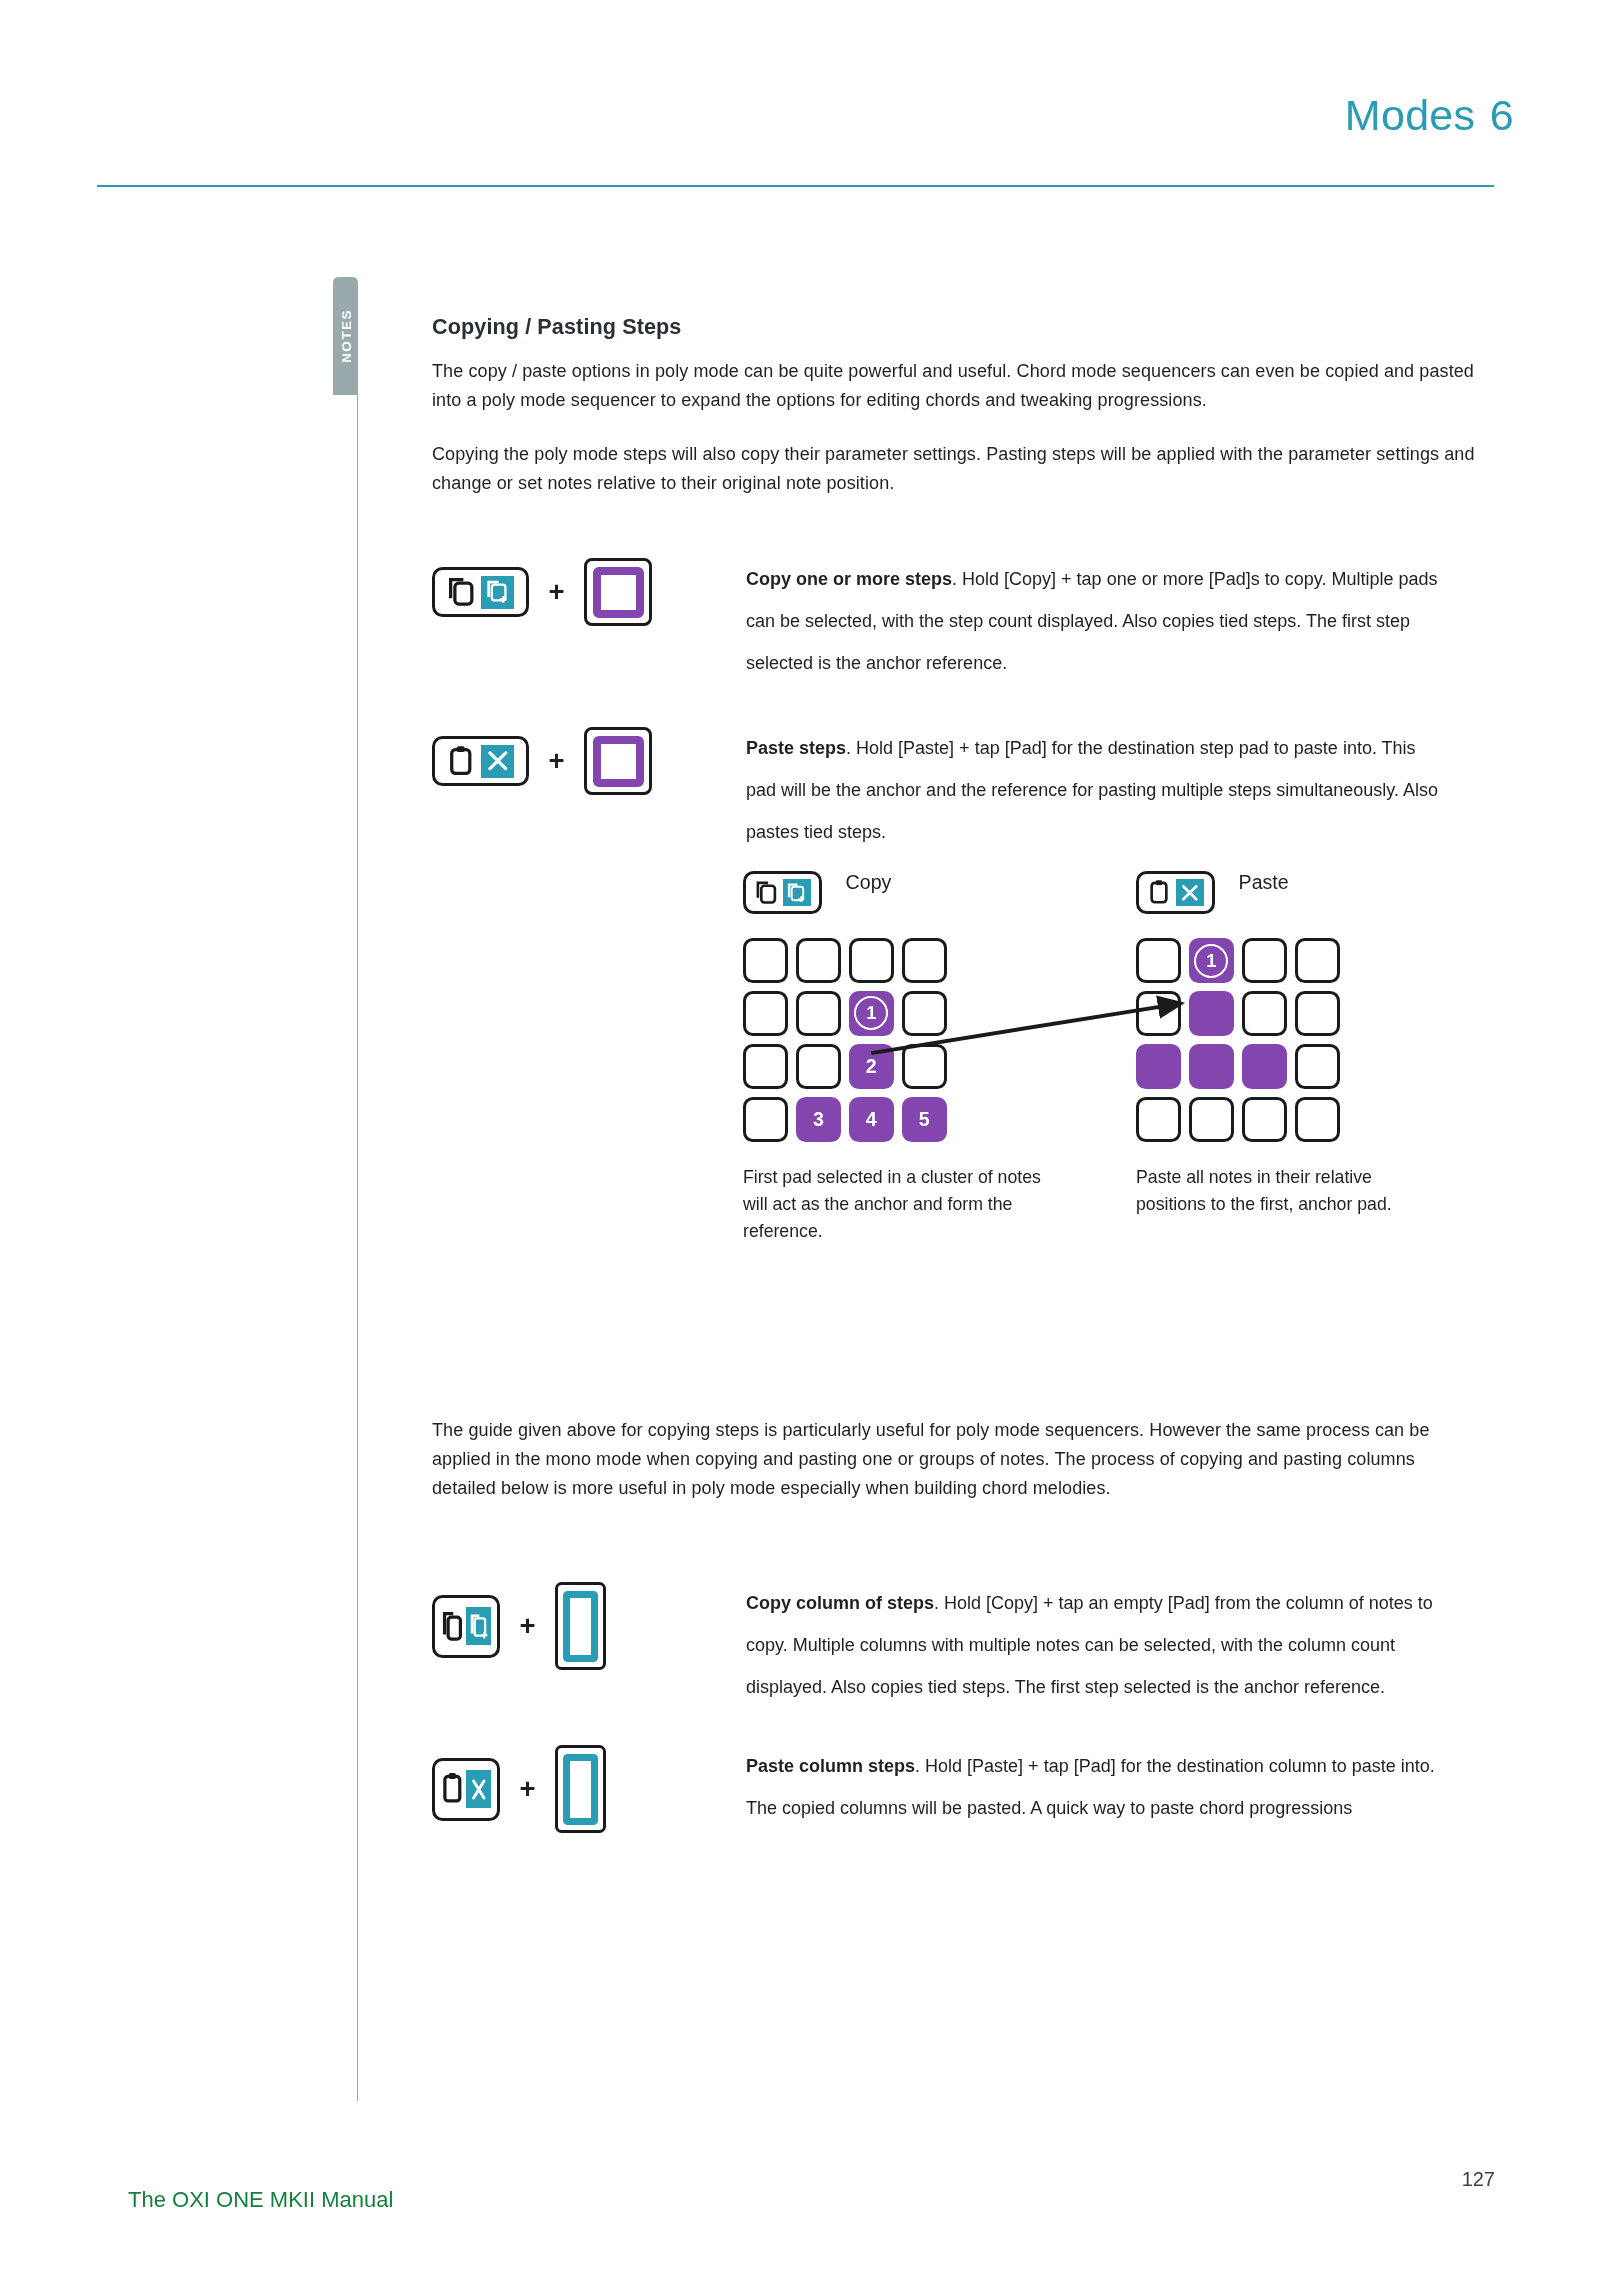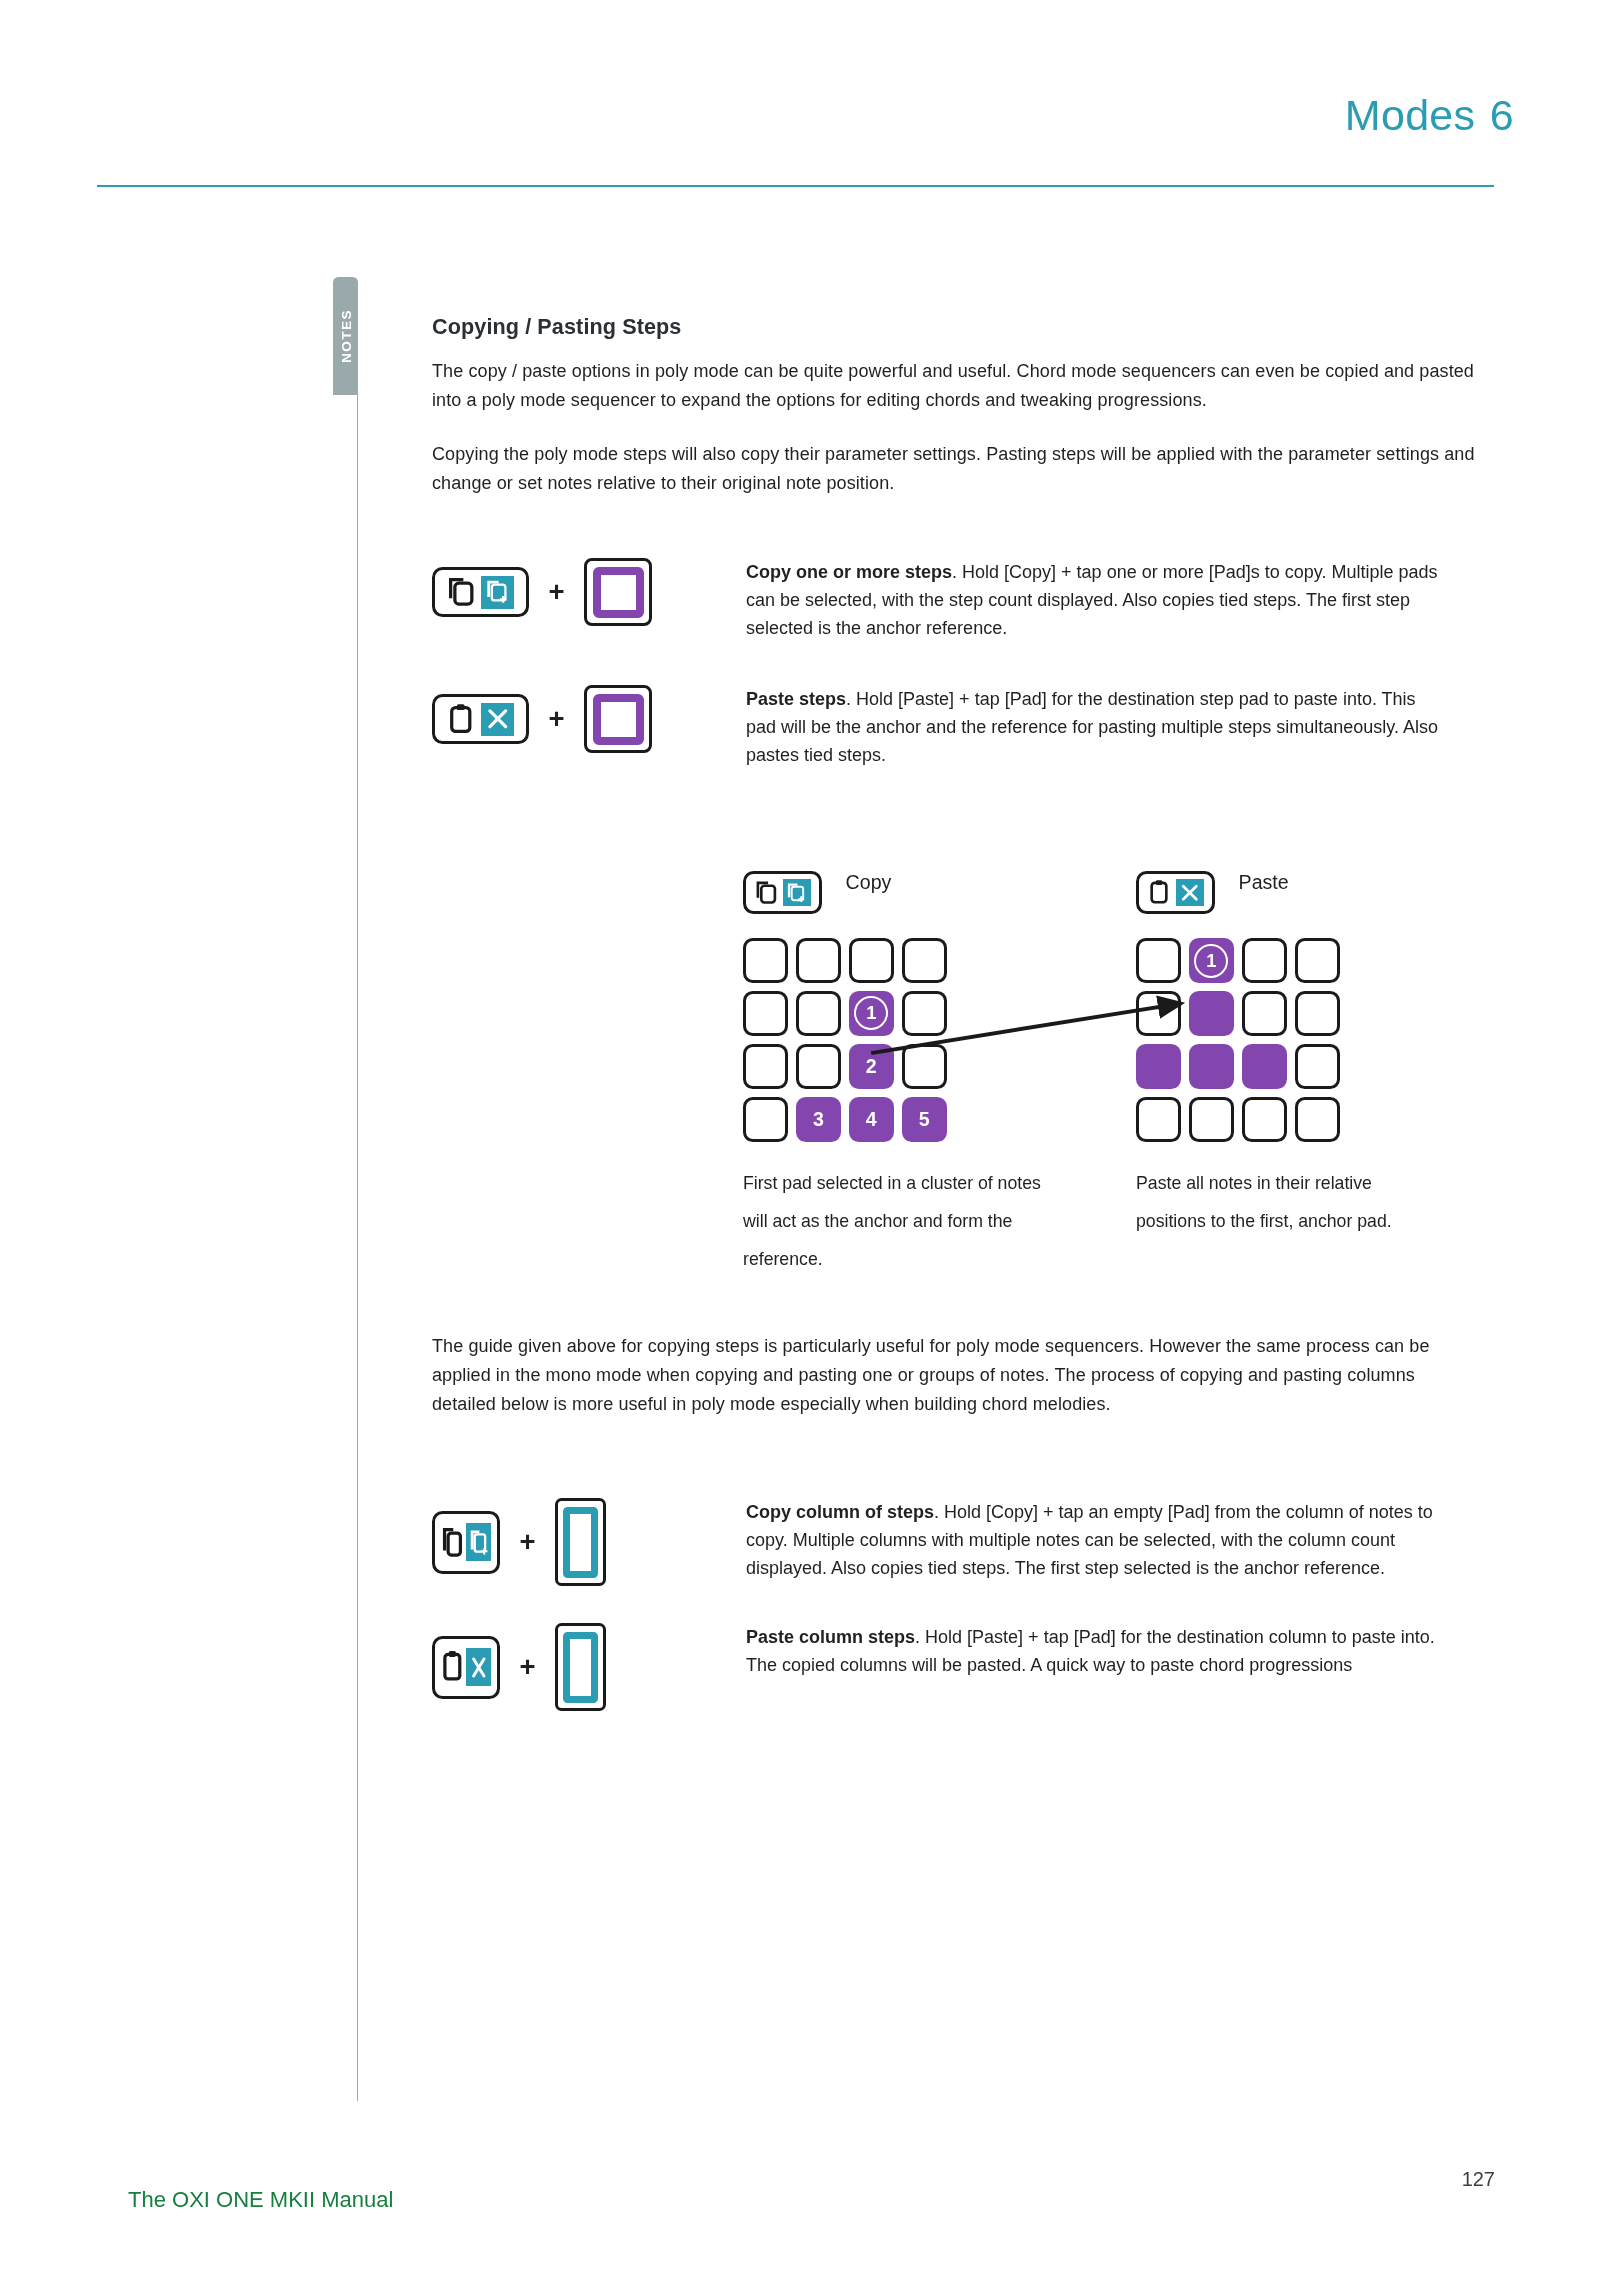--- a/index.html
+++ b/index.html
@@ -114,21 +114,21 @@
   }
   .plus-sign {
     font-size: 27.5px;
     font-weight: bold;
     color: #231f20;
     margin: 0 19.6px;
     line-height: 1;
   }
   .instr-text {
     font-size: 18px;
-    line-height: 28px;
+    line-height: 42px;
     color: #231f20;
   }
   .instr-text b { font-weight: bold; }
 
   
   .key-pill {
     box-sizing: border-box;
     border: 3.9px solid #1a1a1a;
     border-radius: 10.5px;
     background: #ffffff;
@@ -234,21 +234,21 @@
     align-items: center;
     justify-content: center;
     font-size: 18.3px;
     font-weight: bold;
     color: #ffffff;
   }
 
   .panel-caption {
     margin-top: 22px;
     font-size: 17.7px;
-    line-height: 38px;
+    line-height: 27px;
     color: #231f20;
     width: 308px;
   }
 
   #grid-arrow {
     position: absolute;
     left: 0; top: 0;
     width: 628px; height: 406px;
     pointer-events: none;
   }

